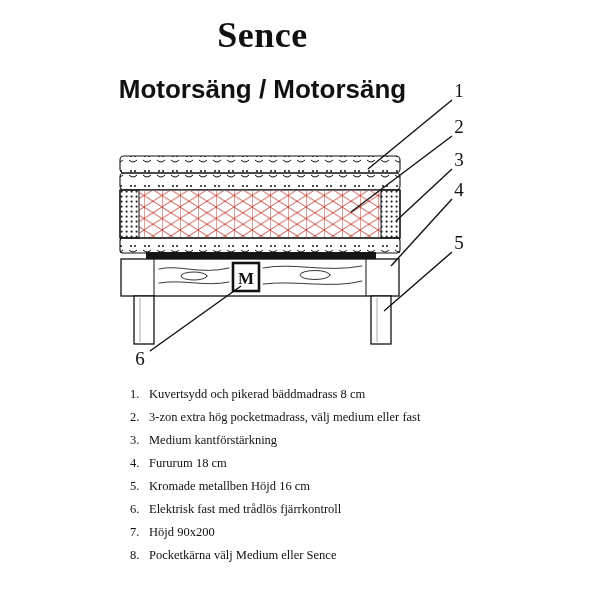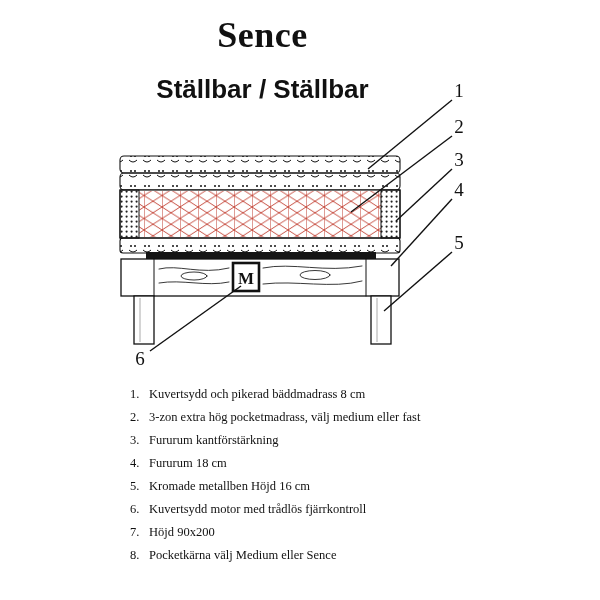--- a/index.html
+++ b/index.html
@@ -14,21 +14,21 @@
   .legend{position:absolute;left:130px;top:388px;font-size:12.5px;line-height:13px;}
   .legend-row{display:flex;margin-bottom:10px;}
   .legend-num{width:19px;flex:0 0 19px;}
   .legend-text{white-space:nowrap;}
 </style>
 </head>
 <body>
 
 <div class="header">
   <h1 class="page-title">Sence</h1>
-  <h2 class="page-subtitle">Ställbar / Ställbar</h2>
+  <h2 class="page-subtitle">Motorsäng / Motorsäng</h2>
 </div>
 
 <svg class="diagram" width="600" height="600" viewBox="0 0 600 600">
   <defs>
     <pattern id="tuft" width="14" height="15" patternUnits="userSpaceOnUse">
       <path d="M3,10 Q7,14 11,10" fill="none" stroke="#111" stroke-width="1"></path>
       <circle cx="5" cy="6" r="1" fill="#111"></circle>
       <circle cx="9" cy="6" r="1" fill="#111"></circle>
     </pattern>
     <pattern id="dots" width="5" height="5" patternUnits="userSpaceOnUse">
@@ -108,33 +108,33 @@
   <div class="legend-row">
     <span class="legend-num">1.</span>
     <span class="legend-text">Kuvertsydd och pikerad bäddmadrass 8 cm</span>
   </div>
   <div class="legend-row">
     <span class="legend-num">2.</span>
     <span class="legend-text">3-zon extra hög pocketmadrass, välj medium eller fast</span>
   </div>
   <div class="legend-row">
     <span class="legend-num">3.</span>
-    <span class="legend-text">Fururum kantförstärkning</span>
+    <span class="legend-text">Medium kantförstärkning</span>
   </div>
   <div class="legend-row">
     <span class="legend-num">4.</span>
     <span class="legend-text">Fururum 18 cm</span>
   </div>
   <div class="legend-row">
     <span class="legend-num">5.</span>
     <span class="legend-text">Kromade metallben Höjd 16 cm</span>
   </div>
   <div class="legend-row">
     <span class="legend-num">6.</span>
-    <span class="legend-text">Kuvertsydd motor med trådlös fjärrkontroll</span>
+    <span class="legend-text">Elektrisk fast med trådlös fjärrkontroll</span>
   </div>
   <div class="legend-row">
     <span class="legend-num">7.</span>
     <span class="legend-text">Höjd 90x200</span>
   </div>
   <div class="legend-row">
     <span class="legend-num">8.</span>
     <span class="legend-text">Pocketkärna välj  Medium eller Sence</span>
   </div>
 </div>

